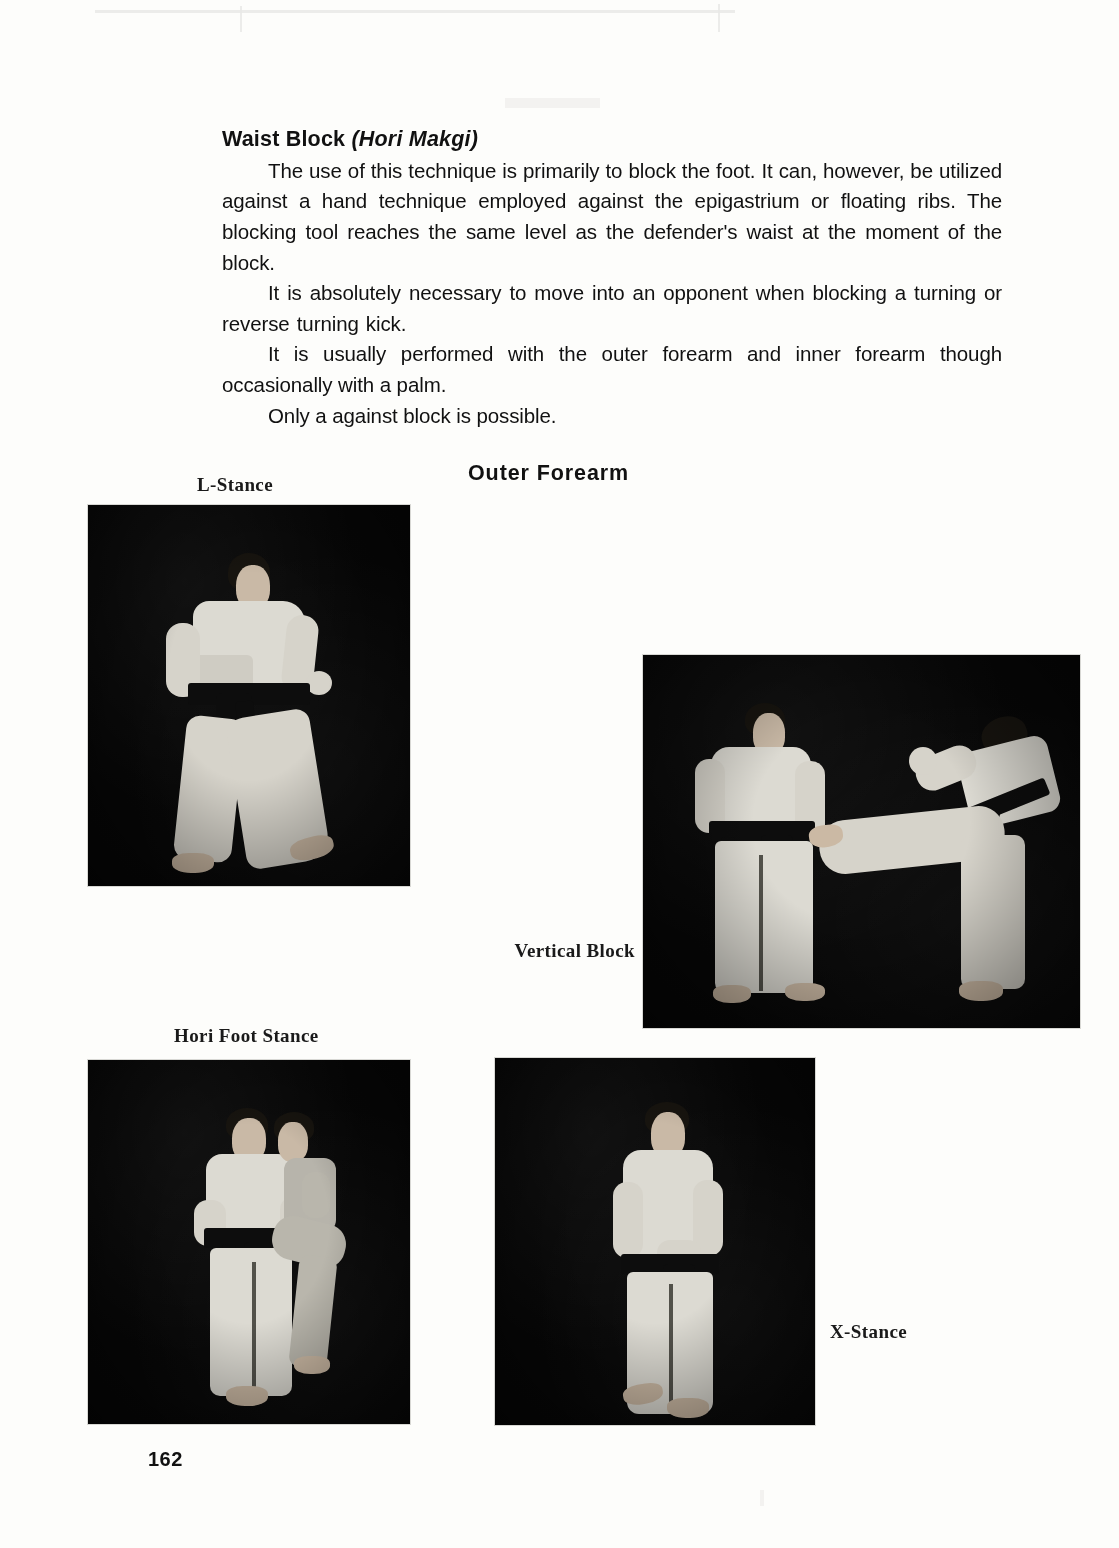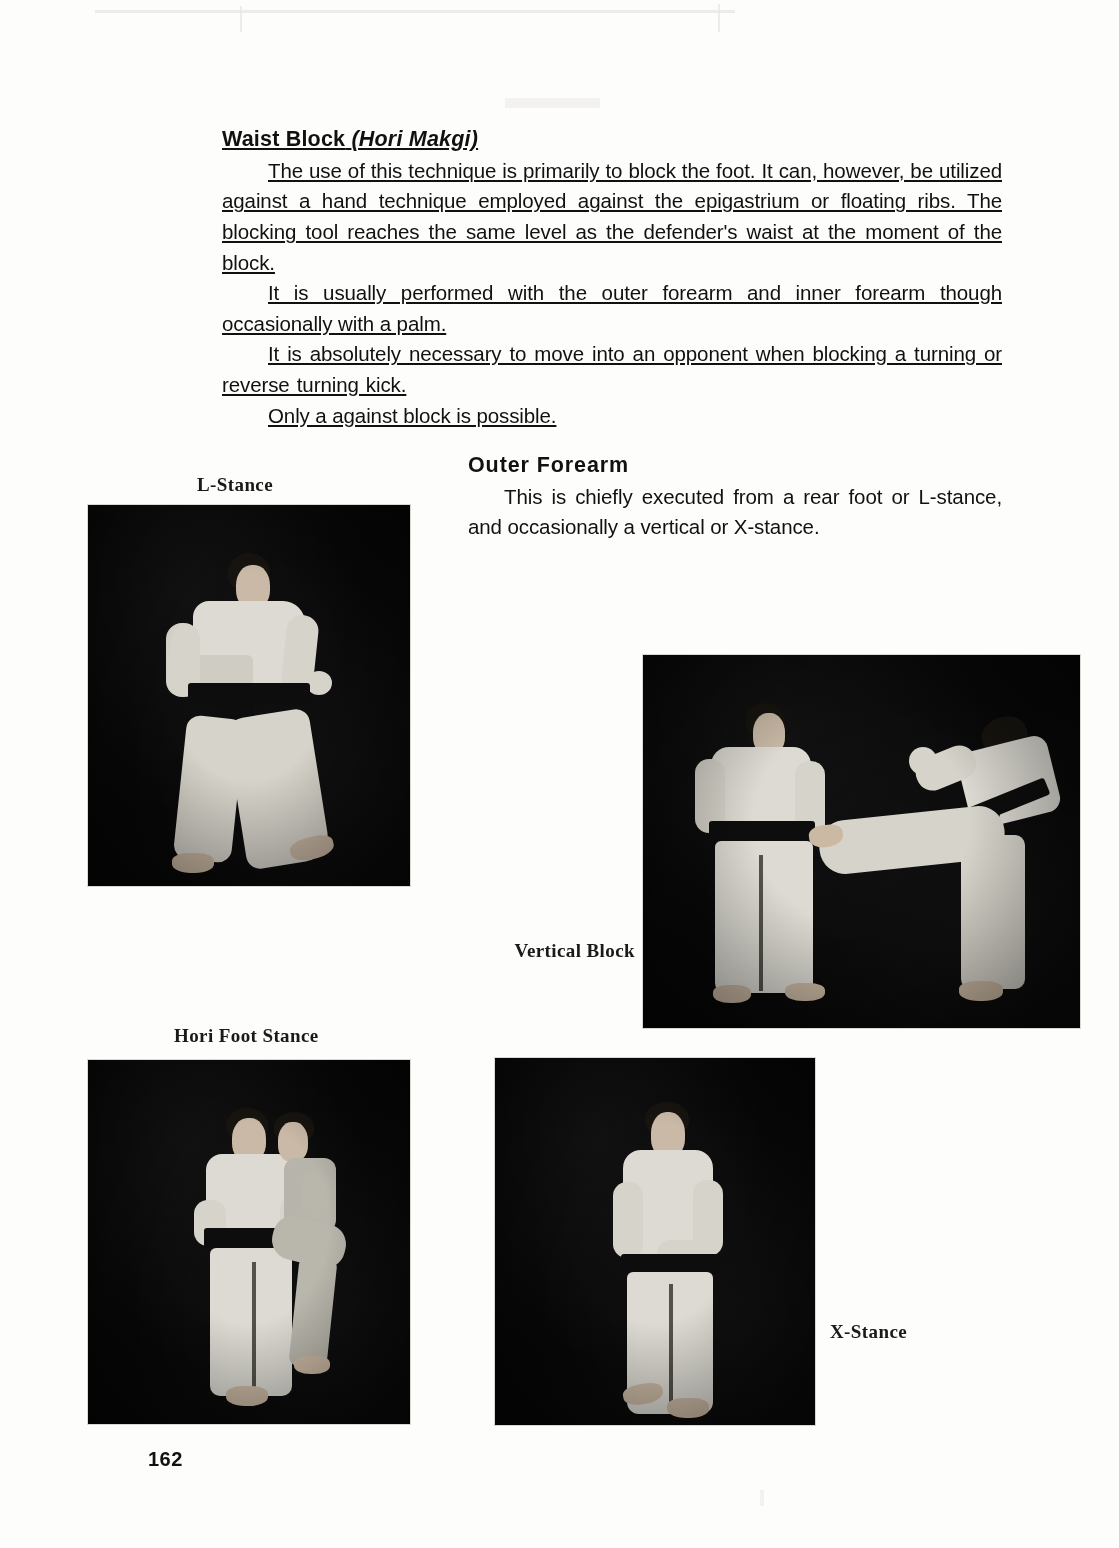--- a/index.html
+++ b/index.html
@@ -28,21 +28,20 @@
     background: #f2f1ee;
     opacity: 0.9;
   }
 
   
   .text-col-main {
     position: absolute;
     left: 222px;
     top: 126px;
     width: 780px;
-    text-decoration: underline;
   }
   .heading-main {
     font-size: 21.5px;
     font-weight: bold;
     letter-spacing: 0.2px;
     margin: 0 0 3px 0;
     line-height: 1.25;
   }
   .heading-main .rom {
     font-style: italic;
@@ -66,21 +65,21 @@
   .text-col-right {
     position: absolute;
     left: 468px;
     top: 452px;
     width: 534px;
   }
   .heading-sub {
     font-size: 21.5px;
     font-weight: bold;
     letter-spacing: 0.9px;
-    margin: 0 0 3px 0;
+    margin: 8px 0 3px 0;
     line-height: 1.25;
   }
   .text-col-right p.body {
     font-size: 20.5px;
     line-height: 30.4px;
     text-indent: 36px;
   }
 
   
   .caption {
@@ -171,28 +170,27 @@
 
   <div class="scan-streak" style="left:95px; top:10px; width:640px; height:3px;"></div>
   <div class="scan-streak" style="left:240px; top:6px; width:2px; height:26px;"></div>
   <div class="scan-streak" style="left:718px; top:4px; width:2px; height:28px;"></div>
   <div class="scan-smudge" style="left:505px; top:98px; width:95px; height:10px;"></div>
   <div class="scan-smudge" style="left:760px; top:1490px; width:4px; height:16px;"></div>
 
   <div class="text-col-main">
     <h1 class="heading-main"><span>Waist Block</span> <span class="rom">(Hori Makgi)</span></h1>
     <p class="body">The use of this technique is primarily to block the foot. It can, however, be utilized against a hand technique employed against the epigastrium or floating ribs. The blocking tool reaches the same level as the defender's waist at the moment of the block.</p>
+    <p class="body loose">It is absolutely necessary to move into an opponent when blocking a turning or reverse turning kick.</p>
     <p class="body">It is usually performed with the outer forearm and inner forearm though occasionally with a palm.</p>
-    <p class="body loose">It is absolutely necessary to move into an opponent when blocking a turning or reverse turning kick.</p>
     <p class="body last">Only a against block is possible.</p>
   </div>
 
   <div class="text-col-right">
     <h2 class="heading-sub">Outer Forearm</h2>
-    <p class="body">This is chiefly executed from a rear foot or L-stance, and occasionally a vertical or X-stance.</p>
   </div>
 
   <div class="caption" style="left:197px; top:474px;">L-Stance</div>
   <div class="caption align-right" style="left:415px; top:940px; width:220px;">Vertical Block</div>
   <div class="caption" style="left:174px; top:1025px;">Hori Foot Stance</div>
   <div class="caption" style="left:830px; top:1321px;">X-Stance</div>
 
   <div class="photo" style="left:88px; top:505px; width:322px; height:381px;">
     <div class="grain"></div>
     <div class="fig" style="inset:0;">

